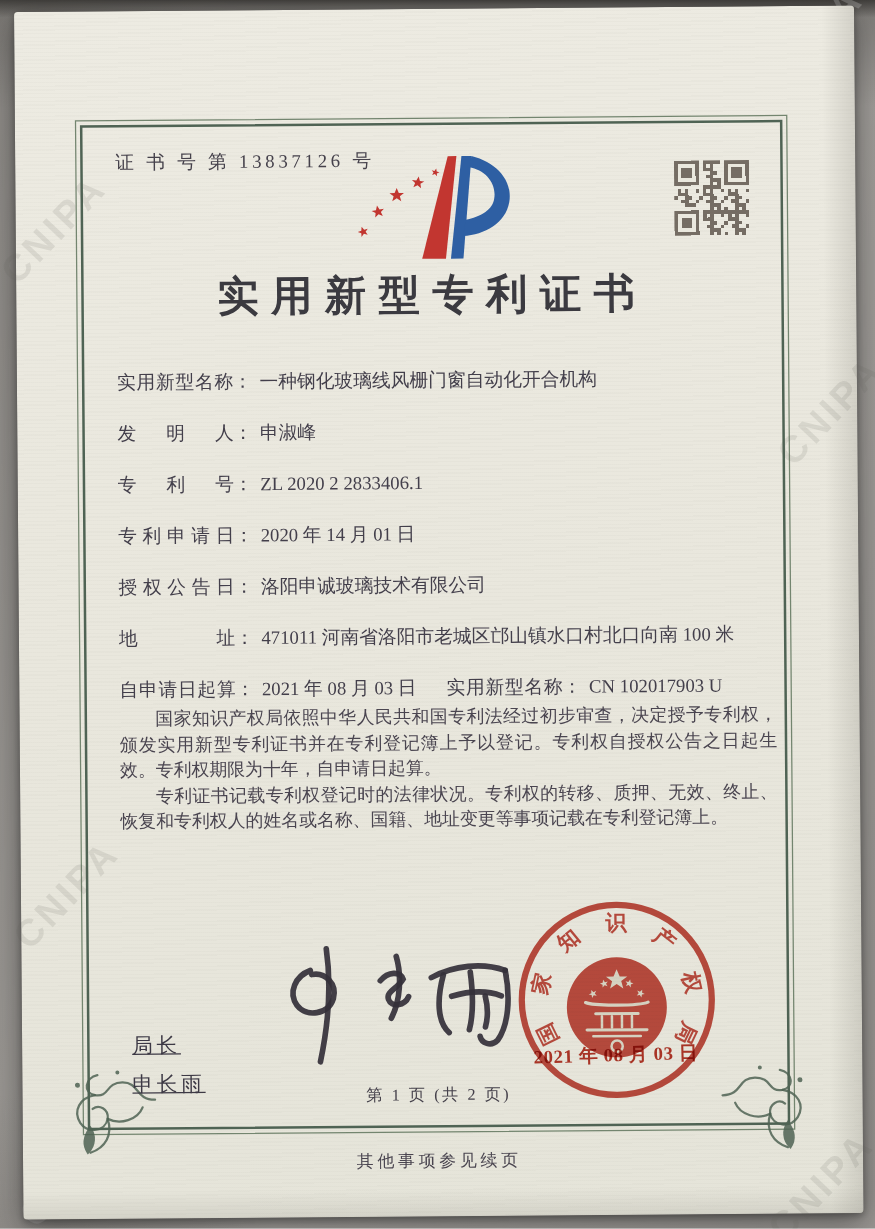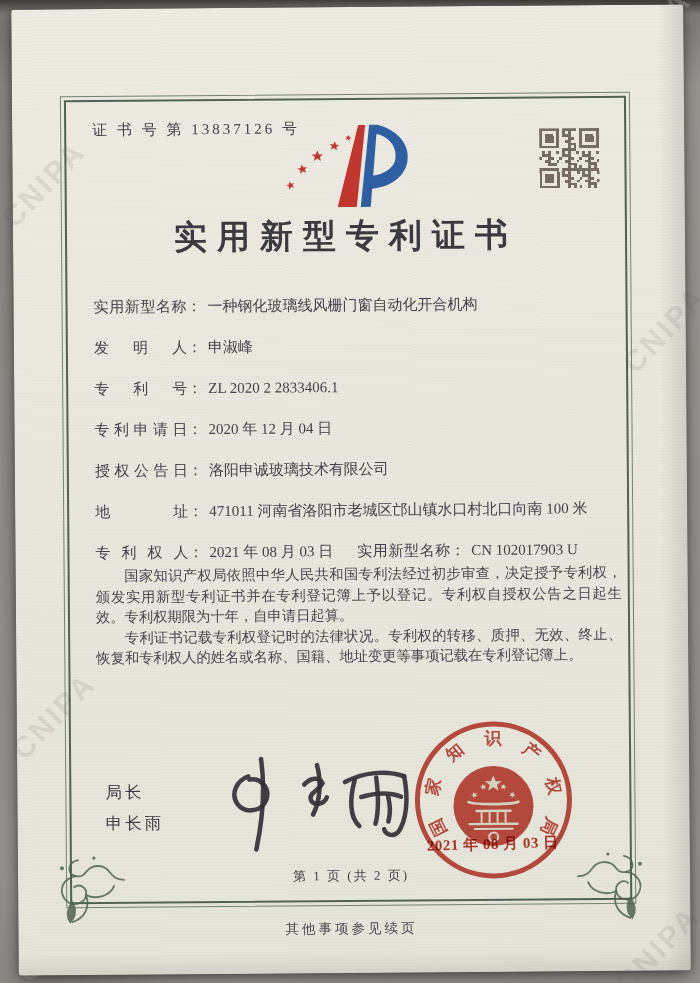--- a/index.html
+++ b/index.html
@@ -52,22 +52,22 @@
     font-size:15px; color:#433f4b; }
   .frow { line-height:16px; margin-bottom:25px; white-space:nowrap; }
   .flabel { display:inline-block; width:6.2em; text-align:justify; text-align-last:justify; vertical-align:top; }
   .fcolon { margin-right:6px; }
   .pair2 { margin-left:24px; }
 
   .paras { position:absolute; left:80px; top:557px; width:526px;
     font-size:14.3px; line-height:20.6px; color:#4a4550; text-align:justify; }
   .paras p { text-indent:2em; }
 
-  .signer { position:absolute; left:88px; top:768px; font-size:16.5px;
-    color:#3d3945; line-height:31px; letter-spacing:3px; }
+  .signer { position:absolute; left:88px; top:812px; font-size:16.5px;
+    color:#3d3945; line-height:31px; letter-spacing:3px;text-decoration:underline; }
 
   .signature { position:absolute; left:188px; top:744px; width:215px; height:104px; }
 
   .seal { position:absolute; left:391px; top:709px; width:170px; height:170px;
     opacity:0.88; mix-blend-mode:multiply; }
   .seal-date { position:absolute; left:375px; top:829px; width:200px; text-align:center;
     font-size:15px; font-weight:700; color:#bb3a2c; letter-spacing:0.5px;
     transform:rotate(-1.2deg); mix-blend-mode:multiply; }
 
   .page-num { position:absolute; left:48px; top:860px; width:570px; text-align:center;
@@ -275,24 +275,24 @@
         <rect x="20" y="15" width="1" height="1" fill="#5c5249"></rect>
         <rect x="20" y="18" width="1" height="1" fill="#5c5249"></rect>
       </svg>
 
     <h1 class="title">实用新型专利证书</h1>
 
     <div class="fields" id="fields">
         <div class="frow"><span class="flabel ">实用新型名称</span><span class="fcolon">：</span><span class="fval">一种钢化玻璃线风栅门窗自动化开合机构</span></div>
         <div class="frow"><span class="flabel ">发明人</span><span class="fcolon">：</span><span class="fval">申淑峰</span></div>
         <div class="frow"><span class="flabel ">专利号</span><span class="fcolon">：</span><span class="fval">ZL 2020 2 2833406.1</span></div>
-        <div class="frow"><span class="flabel ">专利申请日</span><span class="fcolon">：</span><span class="fval">2020 年 12 月 04 日</span></div>
+        <div class="frow"><span class="flabel ">专利申请日</span><span class="fcolon">：</span><span class="fval">2020 年 14 月 01 日</span></div>
         <div class="frow"><span class="flabel ">授权公告日</span><span class="fcolon">：</span><span class="fval">洛阳申诚玻璃技术有限公司</span></div>
         <div class="frow"><span class="flabel ">地址</span><span class="fcolon">：</span><span class="fval">471011 河南省洛阳市老城区邙山镇水口村北口向南 100 米</span></div>
-        <div class="frow"><span class="flabel ">专利权人</span><span class="fcolon">：</span><span class="fval">2021 年 08 月 03 日</span><span class="pair2"><span class="flabel ">实用新型名称</span><span class="fcolon">：</span><span class="fval">CN 102017903 U</span></span></div>
+        <div class="frow"><span class="flabel ">自申请日起算</span><span class="fcolon">：</span><span class="fval">2021 年 08 月 03 日</span><span class="pair2"><span class="flabel ">实用新型名称</span><span class="fcolon">：</span><span class="fval">CN 102017903 U</span></span></div>
       </div>
 
     <div class="paras" id="paras">
         <p>国家知识产权局依照中华人民共和国专利法经过初步审查，决定授予专利权，颁发实用新型专利证书并在专利登记簿上予以登记。专利权自授权公告之日起生效。专利权期限为十年，自申请日起算。</p>
         <p>专利证书记载专利权登记时的法律状况。专利权的转移、质押、无效、终止、恢复和专利权人的姓名或名称、国籍、地址变更等事项记载在专利登记簿上。</p>
       </div>
 
     <div class="signer">
       <div>局长</div>
       <div>申长雨</div>

